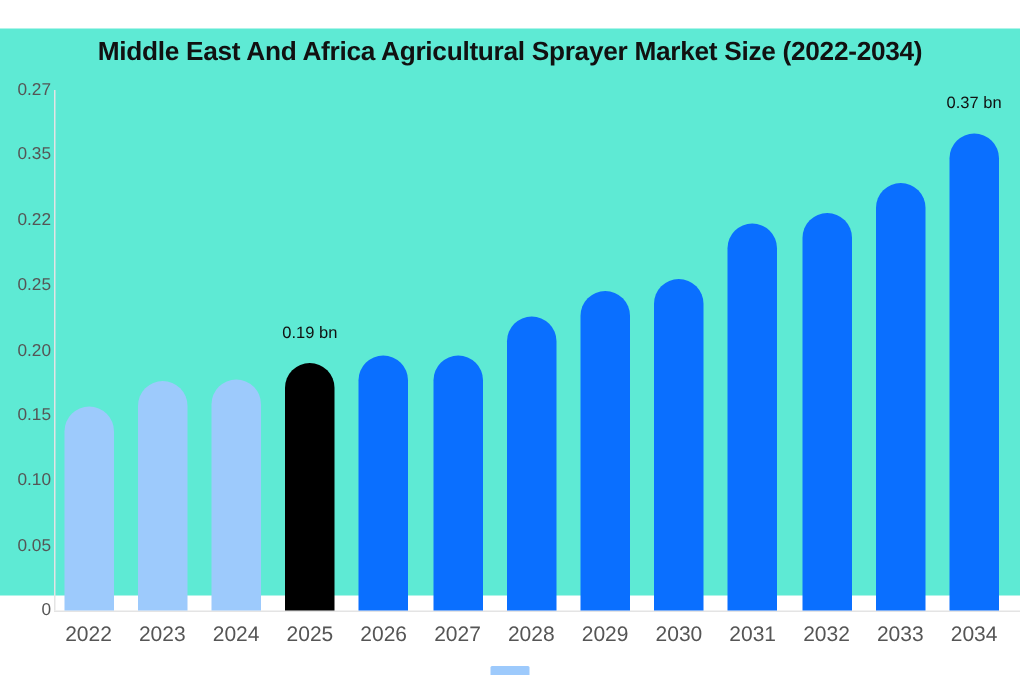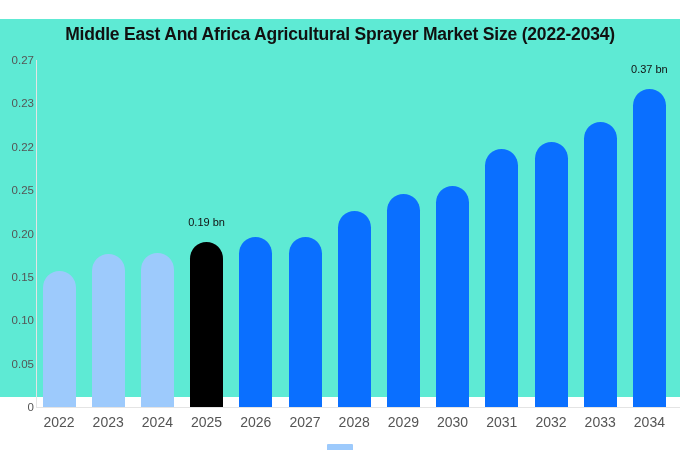--- a/index.html
+++ b/index.html
@@ -141,21 +141,21 @@
 
 <div id="chart-root">
 
   <div class="chart-title">Middle East And Africa Agricultural Sprayer Market Size (2022-2034)</div>
 
   <div class="axis-line-y"></div>
   <div class="axis-line-x"></div>
 
   <div id="y-axis">
       <div class="ytick" style="top: 41px;">0.27</div>
-      <div class="ytick" style="top: 84.375px;">0.23</div>
+      <div class="ytick" style="top: 84.375px;">0.35</div>
       <div class="ytick" style="top: 127.75px;">0.22</div>
       <div class="ytick" style="top: 171.125px;">0.25</div>
       <div class="ytick" style="top: 214.5px;">0.20</div>
       <div class="ytick" style="top: 257.875px;">0.15</div>
       <div class="ytick" style="top: 301.25px;">0.10</div>
       <div class="ytick" style="top: 344.625px;">0.05</div>
       <div class="ytick" style="top: 388px;">0</div>
     </div>
 
   <div class="plot" id="plot-area">

